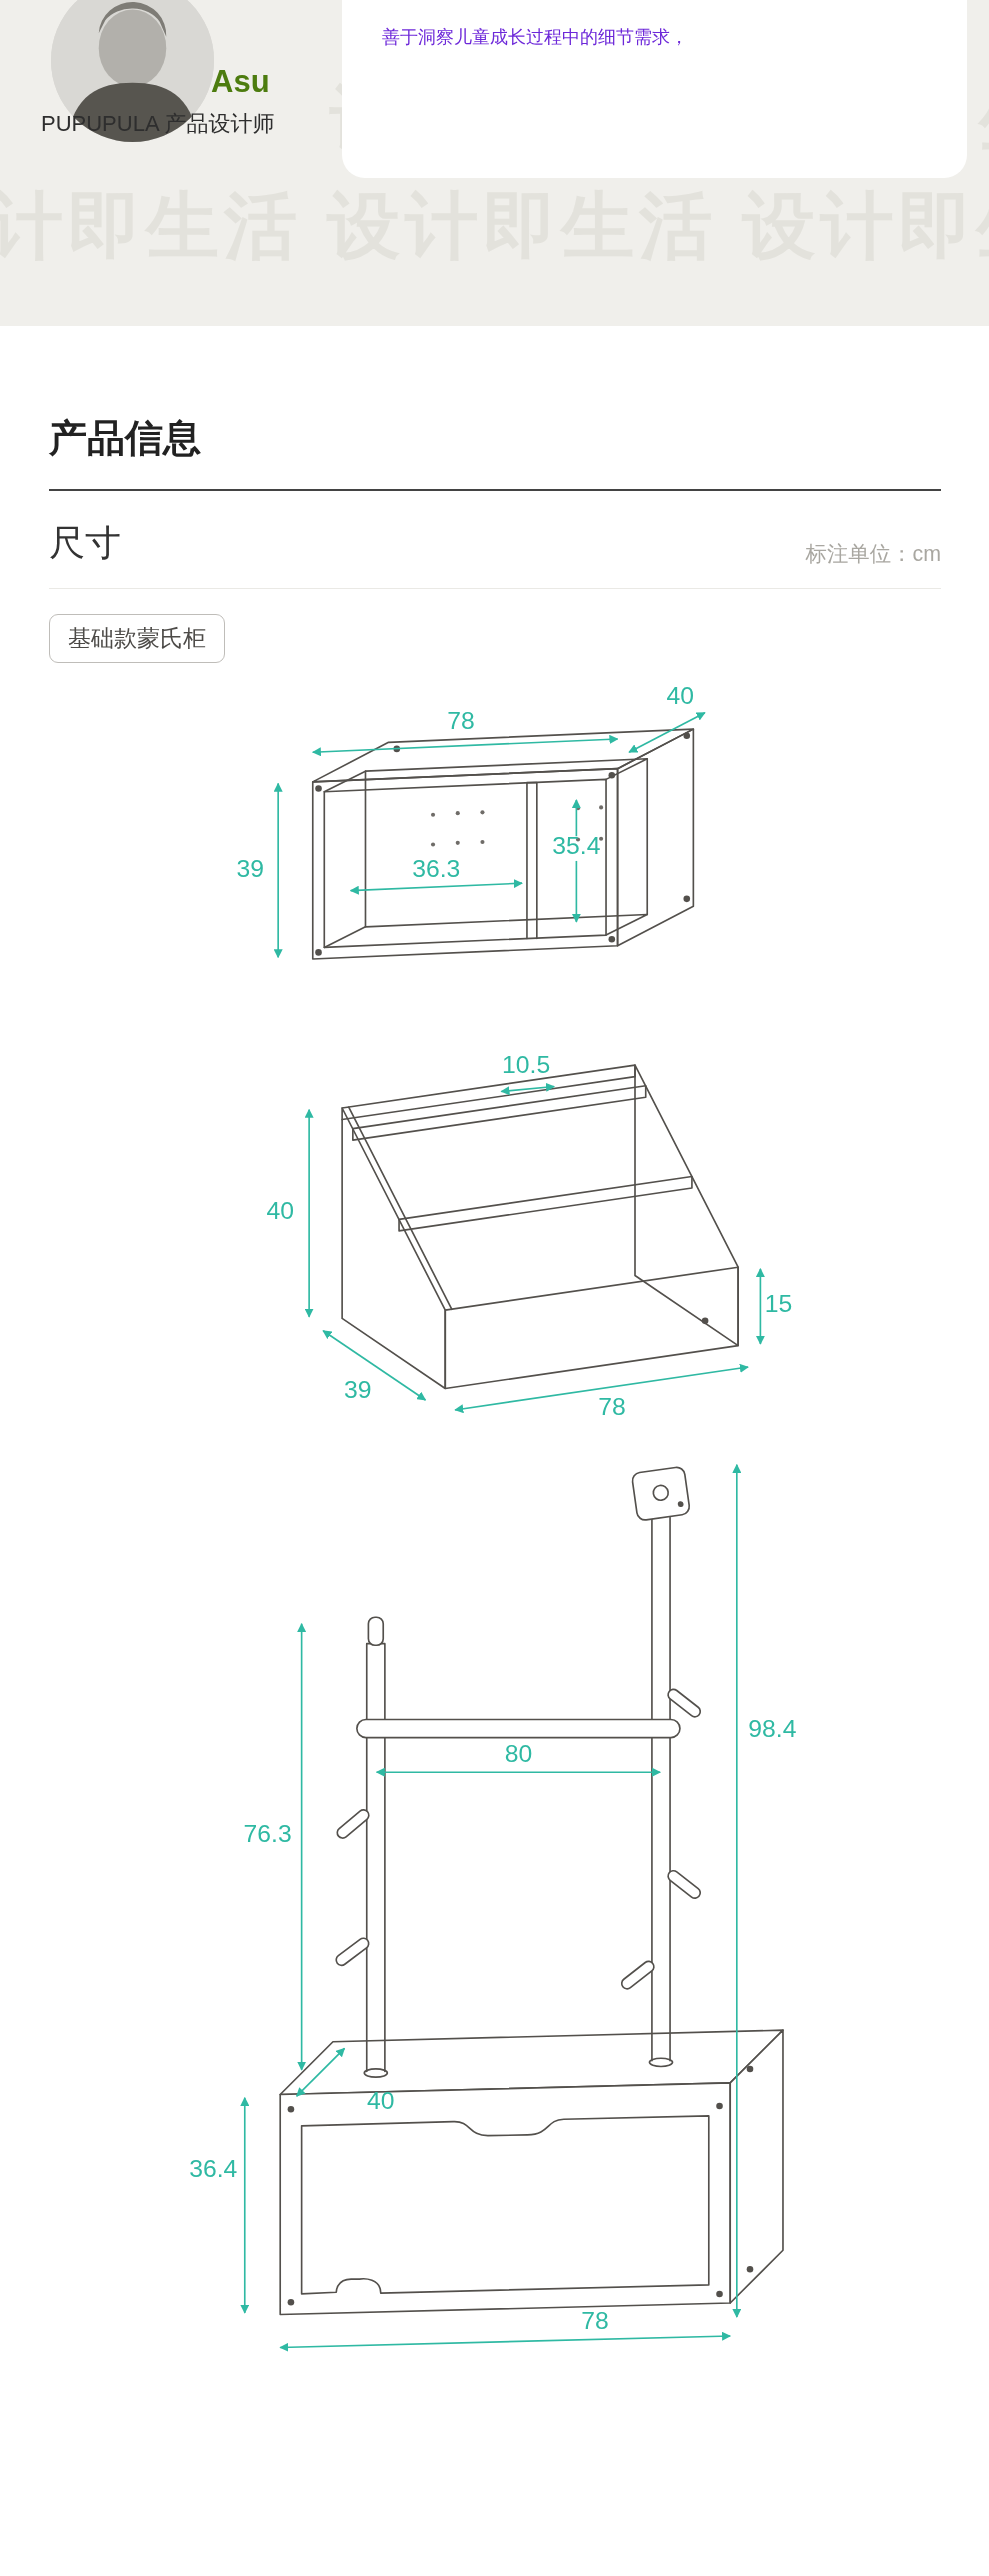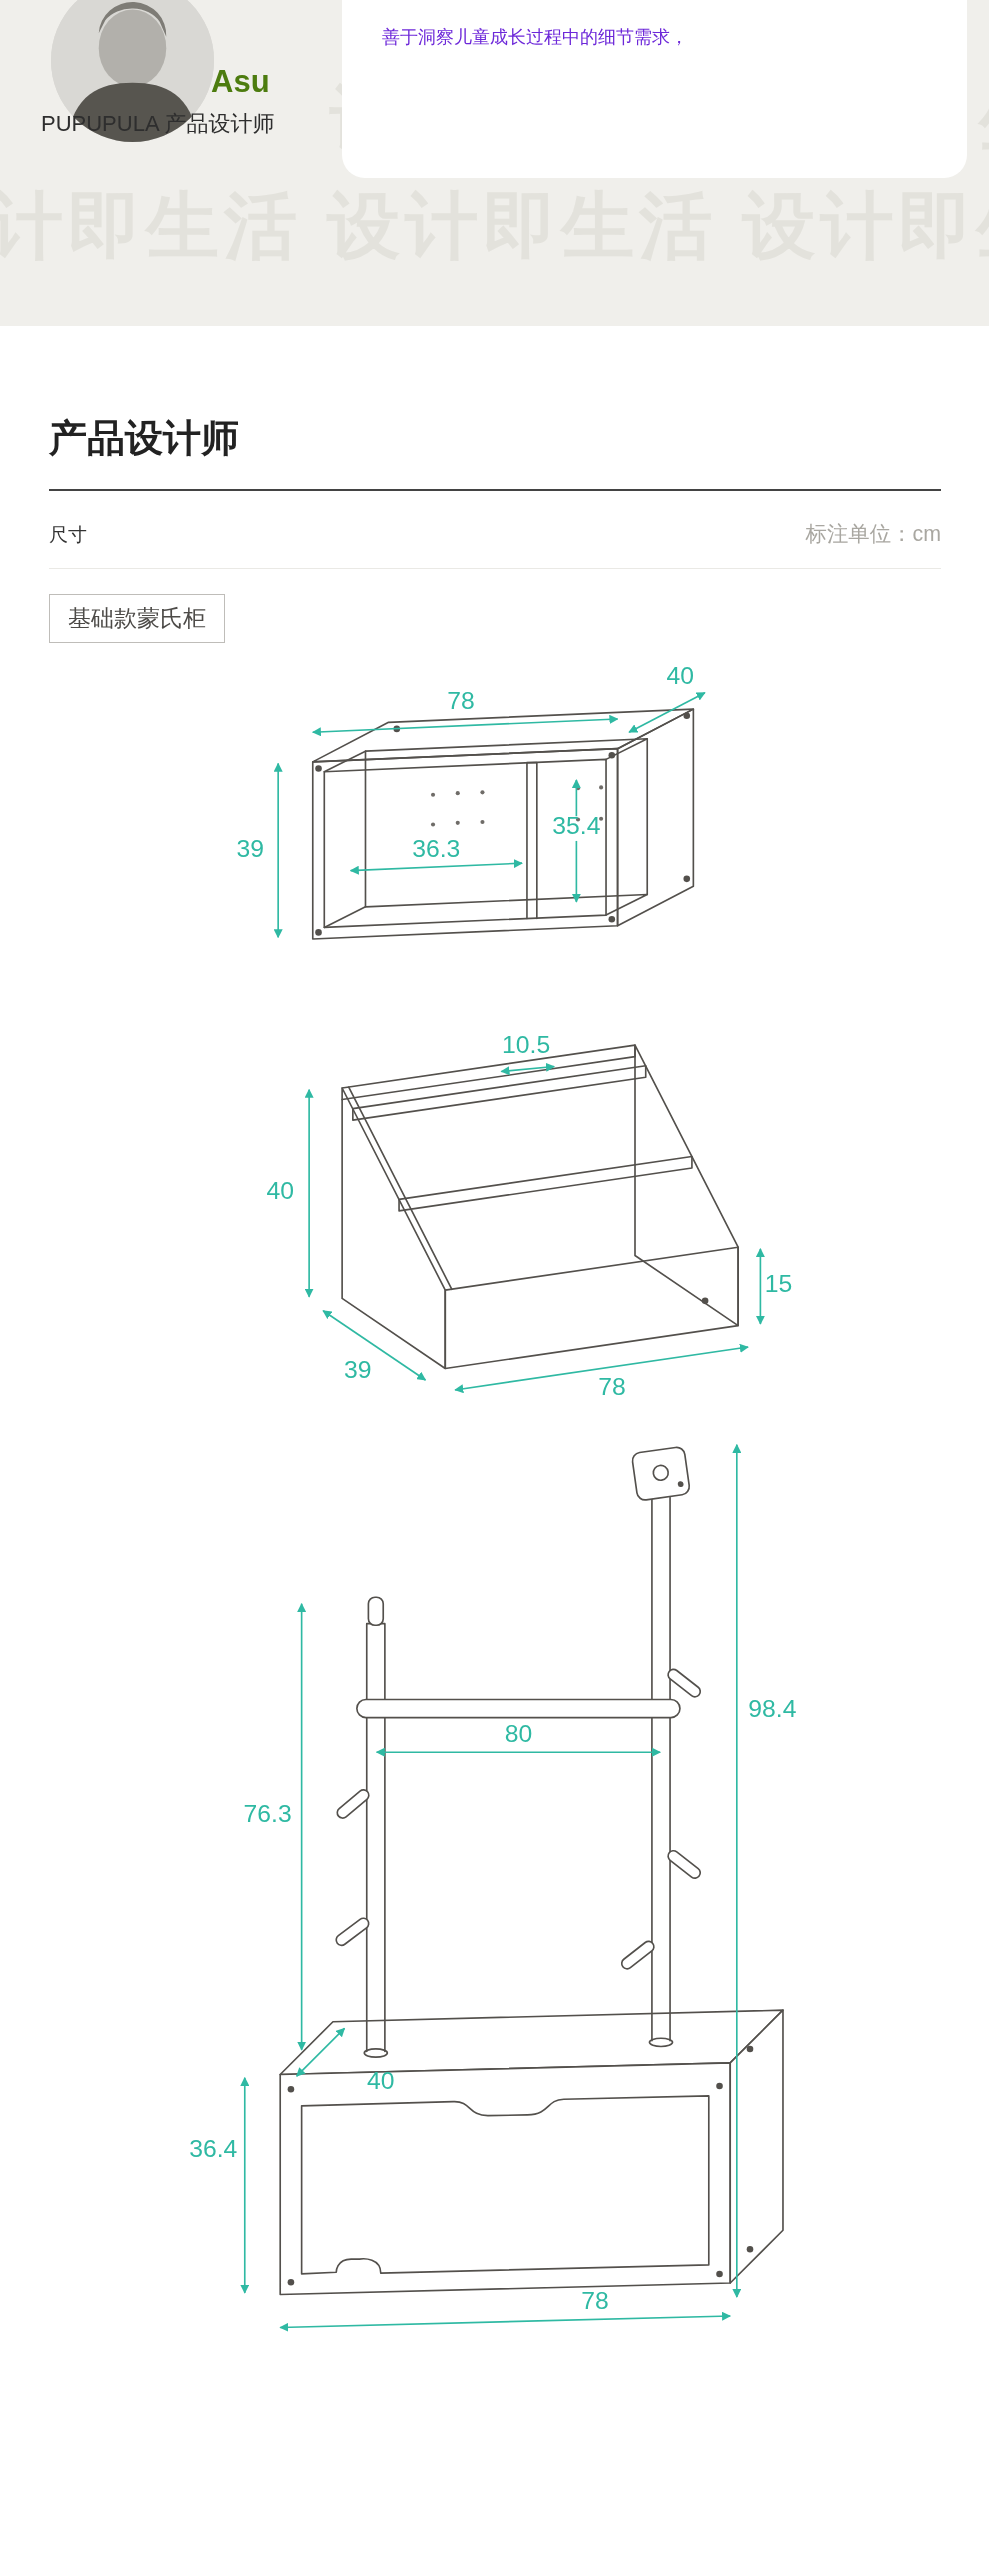--- a/index.html
+++ b/index.html
@@ -14,23 +14,23 @@
   .avatar{position:absolute;left:51px;top:-21.4px;width:163px;height:163px;border-radius:50%;overflow:hidden;background:#d9d8d4;z-index:1}
   .designer-name{position:absolute;left:211px;top:64px;font-size:31px;font-weight:700;color:#4d7c0f;z-index:1}
   .designer-title{position:absolute;left:41px;top:109px;font-size:22px;color:#2e2e2e;z-index:1}
   .bio-card{position:absolute;left:342px;top:-23px;width:625px;height:201px;background:#fff;border-radius:23px;padding:36px 40px 0;z-index:1}
   .bio-line{font-size:18px;line-height:49px;color:#6d28d9}
 
   
   .content{padding:0 49px 36px;background:#fff}
   .page-title{margin:0;padding:87px 0 25px;font-size:38px;font-weight:700;color:#222;border-bottom:2.5px solid #434343}
   .size-row{display:flex;justify-content:space-between;align-items:flex-end;margin-top:28px;padding-bottom:20px;border-bottom:1.6px solid #eae9e5}
-  .size-title{font-size:19px;color:#333}
+  .size-title{font-size:36px;color:#333}
   .unit-note{font-size:21.4px;color:#a9a7a1}
-  .chip{display:inline-block;border:1.6px solid #bfbdb9;border-radius:0;padding:8.2px 18px;font-size:23px;color:#4c4a47;background:#fff}
+  .chip{display:inline-block;border:1.6px solid #bfbdb9;border-radius:9px;padding:8.2px 18px;font-size:23px;color:#4c4a47;background:#fff}
   .chip-row-1{margin-top:25px}
   .chip-row-2{margin-top:124px}
   svg.diagram{display:block}
   #cab-svg{margin:20px 0 0 140px}
   #bk-svg{margin:13px 0 0 124px}
   .rack-section{position:relative;margin-top:6.6px;height:932px}
   #rk-svg{position:absolute;left:132px;top:0}
   .rack-chip{position:absolute;left:0;top:111px;z-index:2}
 
   
@@ -60,21 +60,21 @@
   <div class="designer-name">Asu</div>
   <div class="designer-title">PUPUPULA 产品设计师</div>
 
   <div class="bio-card">
     <div class="bio-line">善于洞察儿童成长过程中的细节需求，</div>
   </div>
 </div>
 
 <div class="content">
 
-  <h2 class="page-title">产品设计师</h2>
+  <h2 class="page-title">产品信息</h2>
 
   <div class="size-row">
     <div class="size-title">尺寸</div>
     <div class="unit-note">标注单位：cm</div>
   </div>
 
   <div class="chip-row-1">
     <span class="chip">基础款蒙氏柜</span>
   </div>
 

